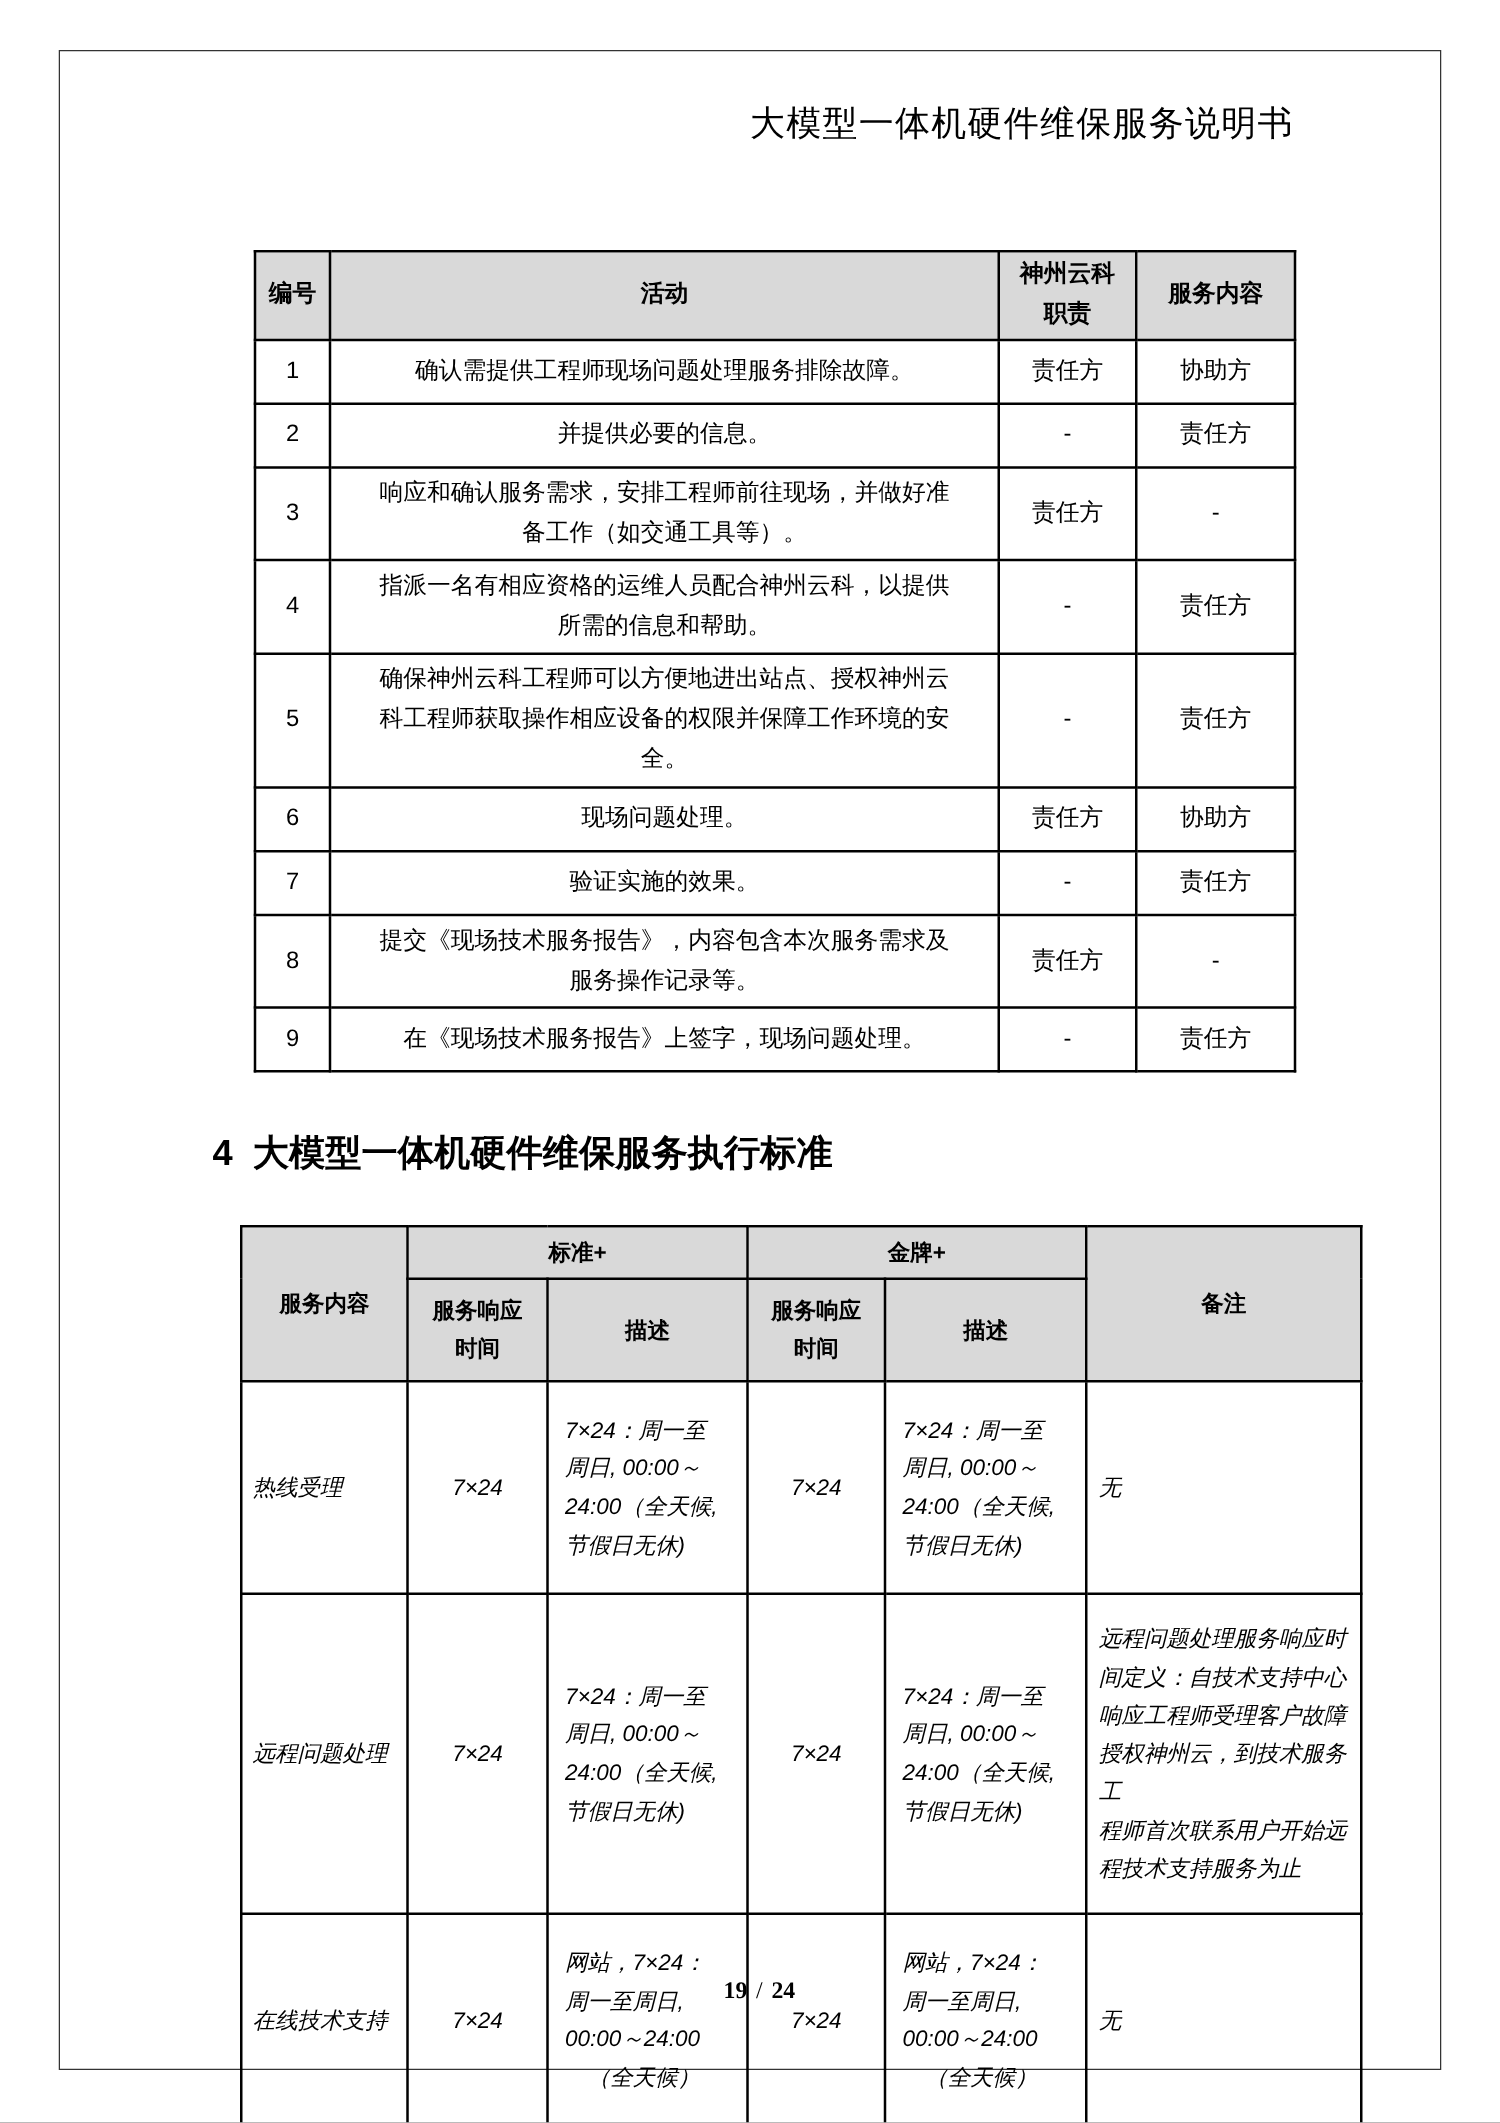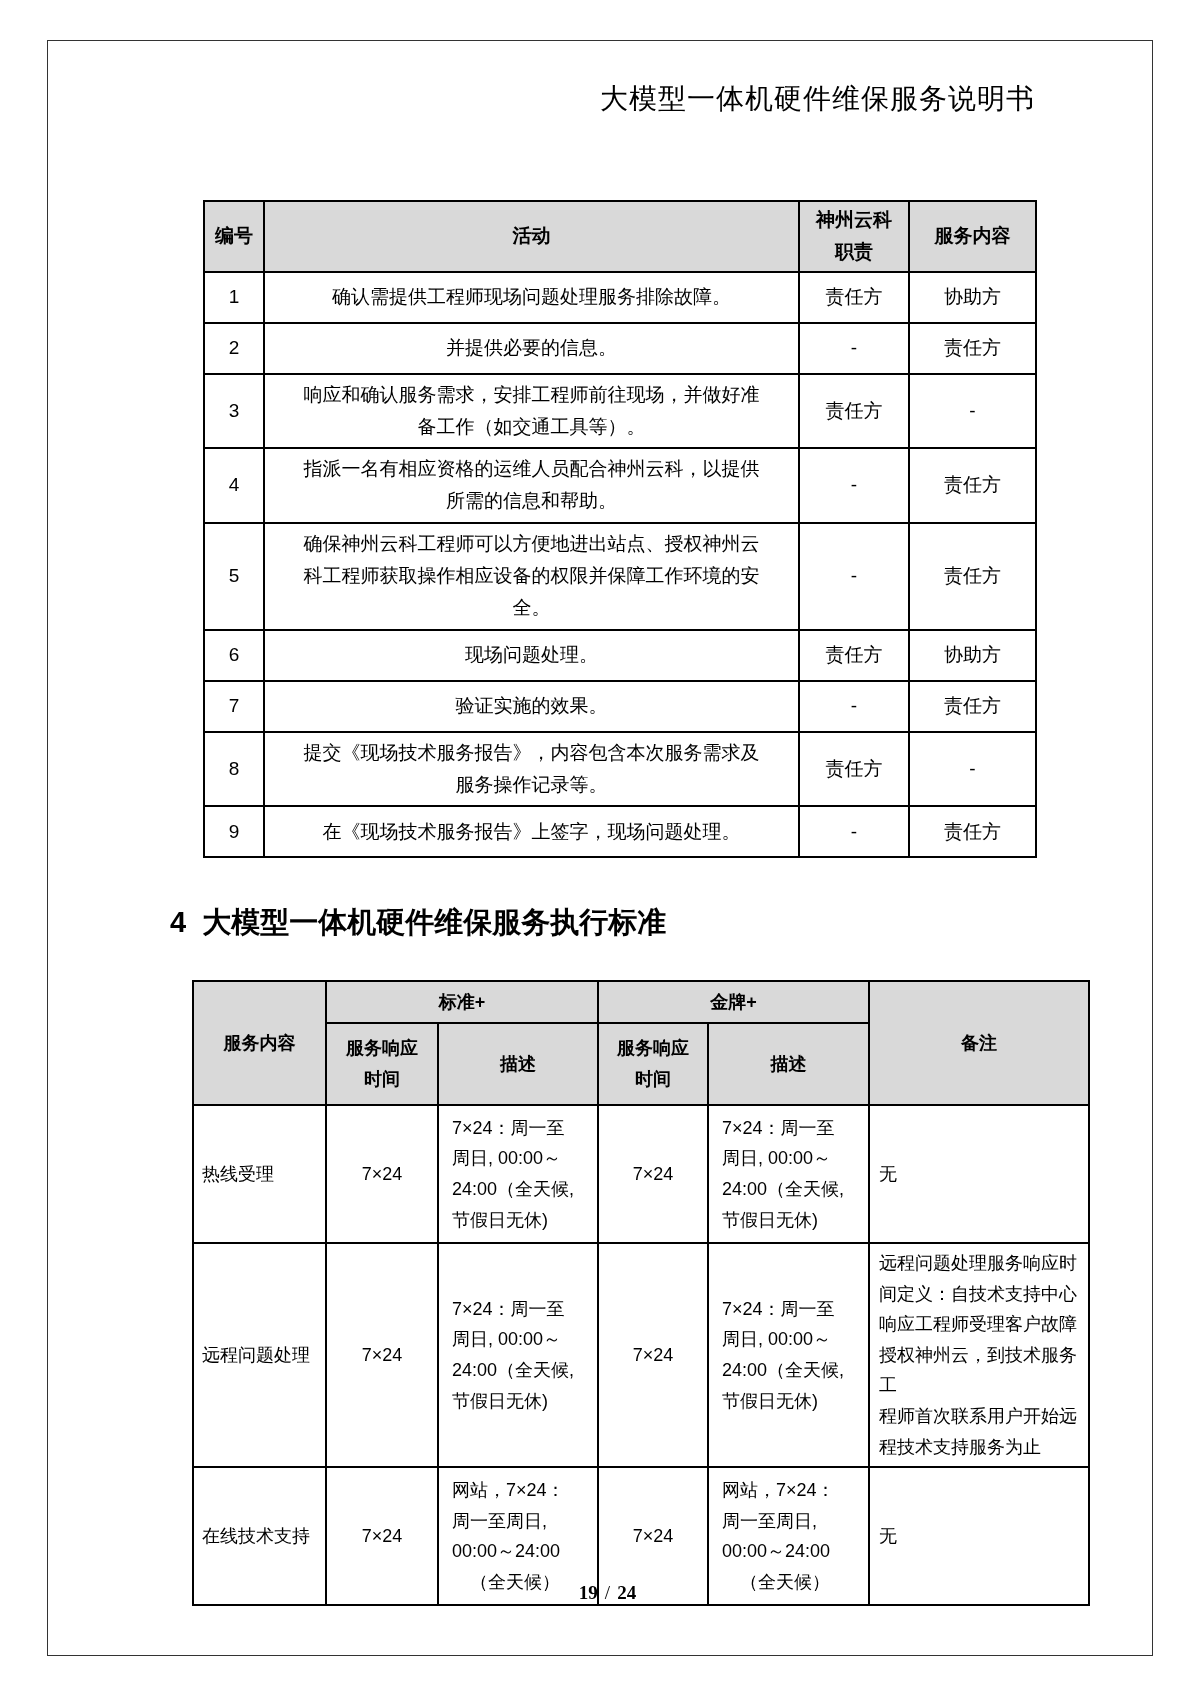--- a/index.html
+++ b/index.html
@@ -57,21 +57,21 @@
     position:absolute;
     left:170px;top:903px;
     font-size:29px;
     font-weight:bold;
   }
   .section-heading .num{margin-right:16px;}
   
   .t2{left:192px;top:980px;width:896px;font-size:18px;line-height:1.7;}
   .t2 thead tr.h1 th{height:36px;}
   .t2 thead tr.h2 th{height:76px;}
-  .t2 tbody td{height:128px;padding:4px 8px;}
+  .t2 tbody td{height:128px;padding:20px 8px;font-style:italic;}
   .t2 td.svc{text-align:left;padding-left:8px;padding-right:2px;margin-top:48px;}
   .t2 td.time{text-align:center;}
   .t2 td.desc{text-align:left;padding-left:13px;padding-right:6px;}
   .t2 td.rmk{text-align:left;padding-left:9px;padding-right:4px;}
   
   .footer{
     position:absolute;
     left:0;top:1582px;width:1215px;
     text-align:center;
     font-family:"Liberation Serif","DejaVu Serif",serif;

